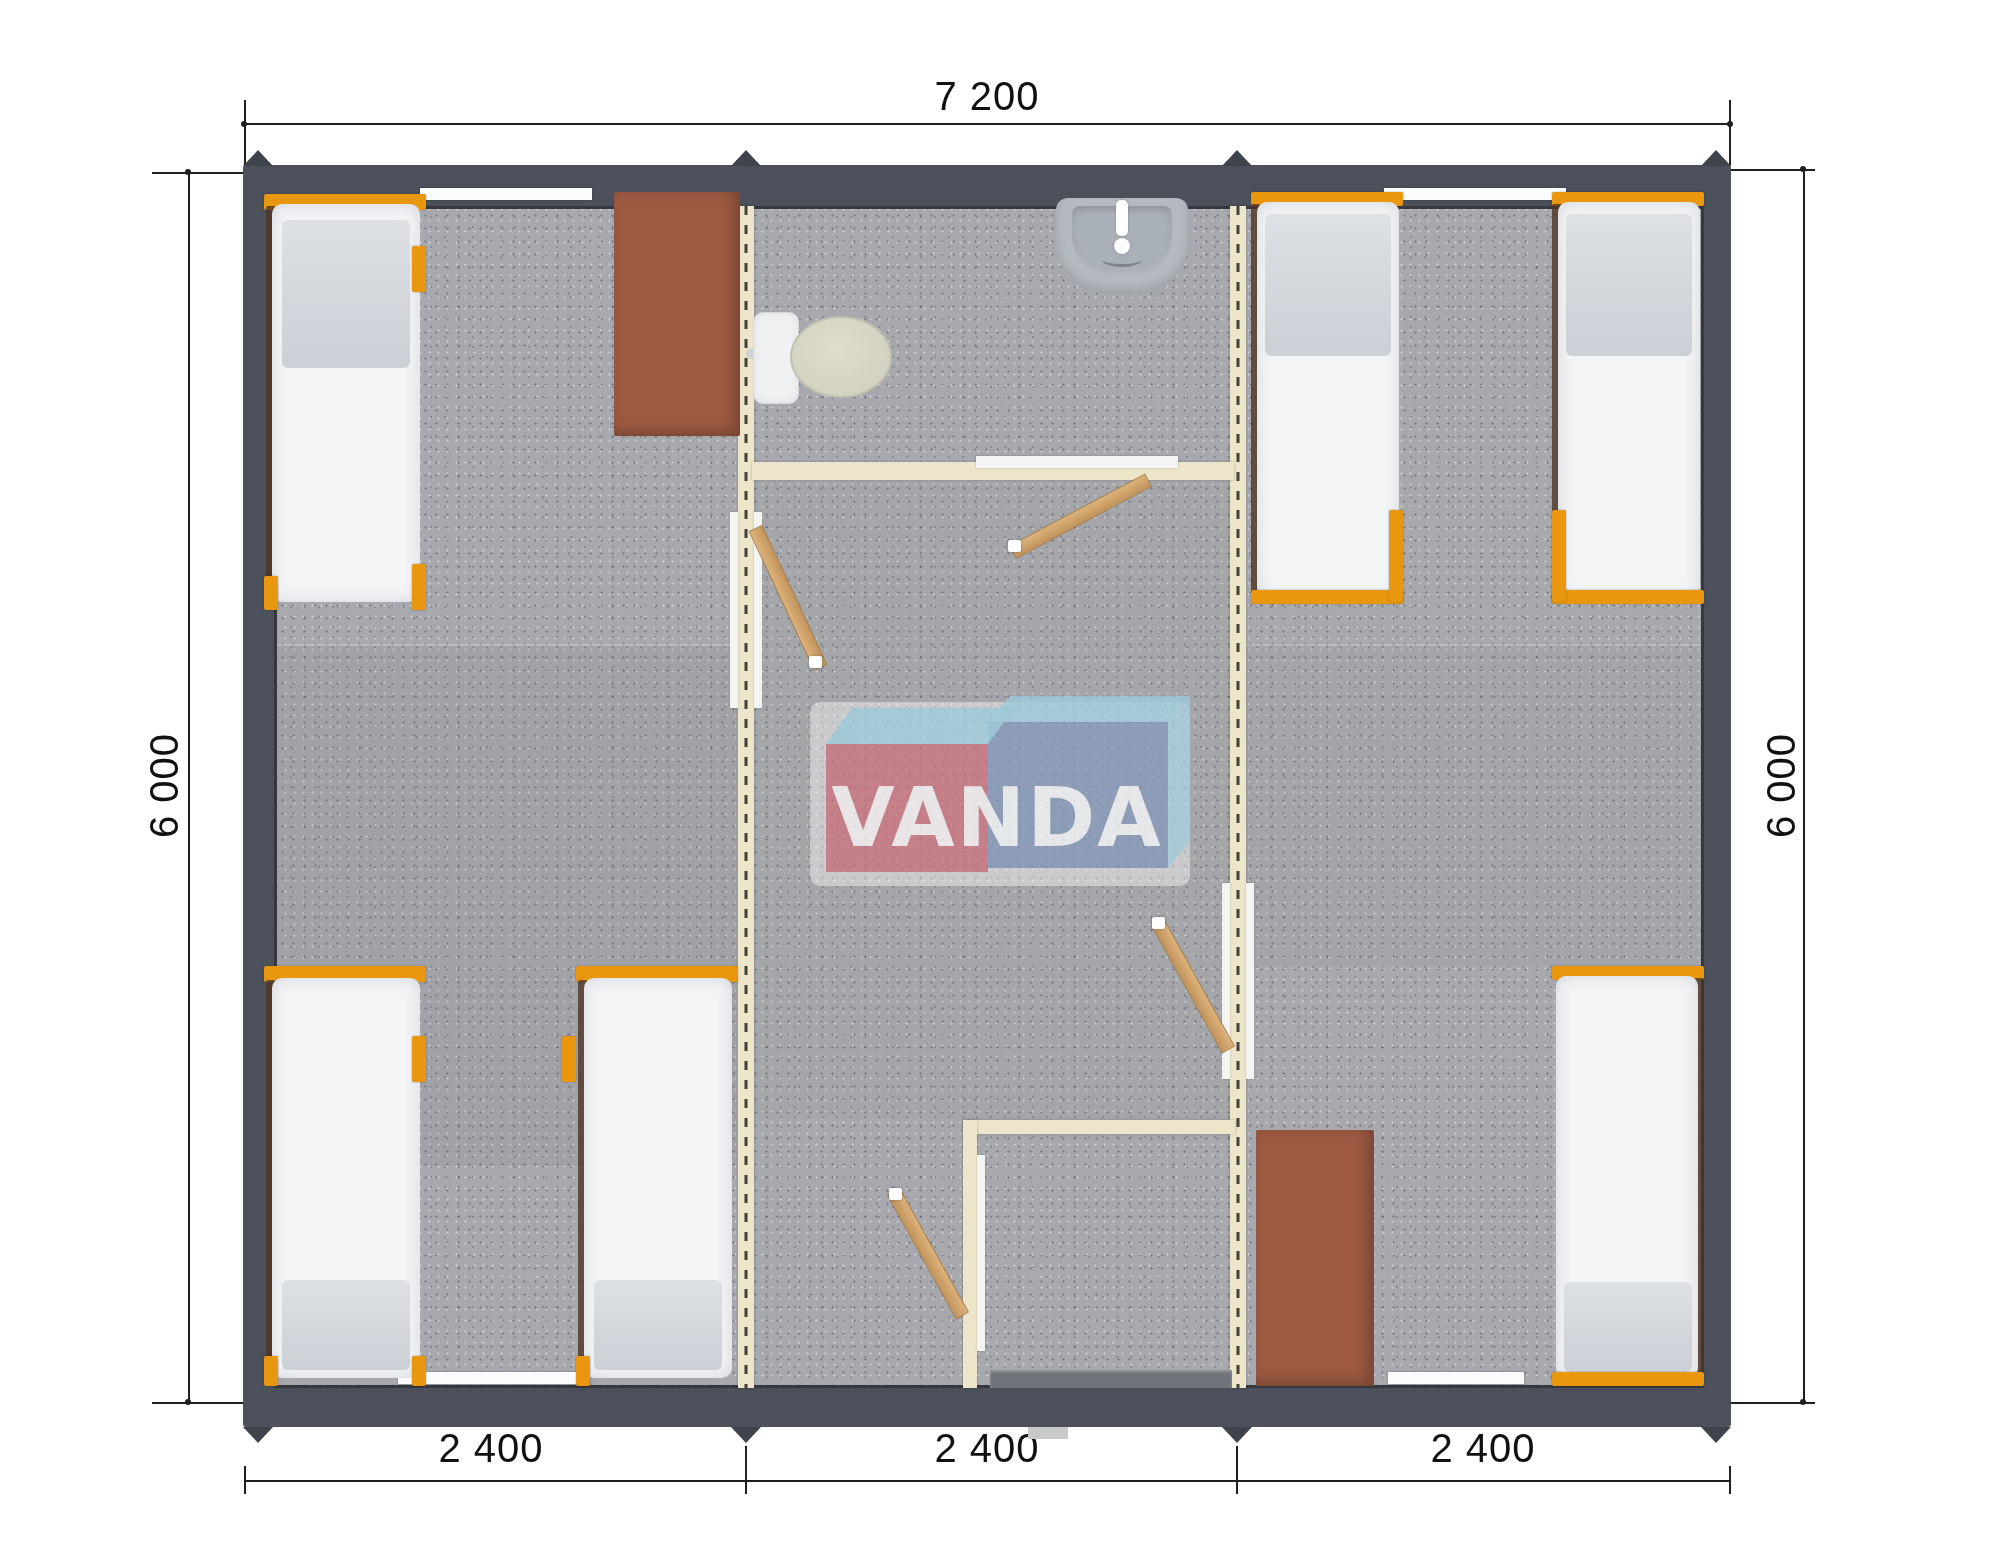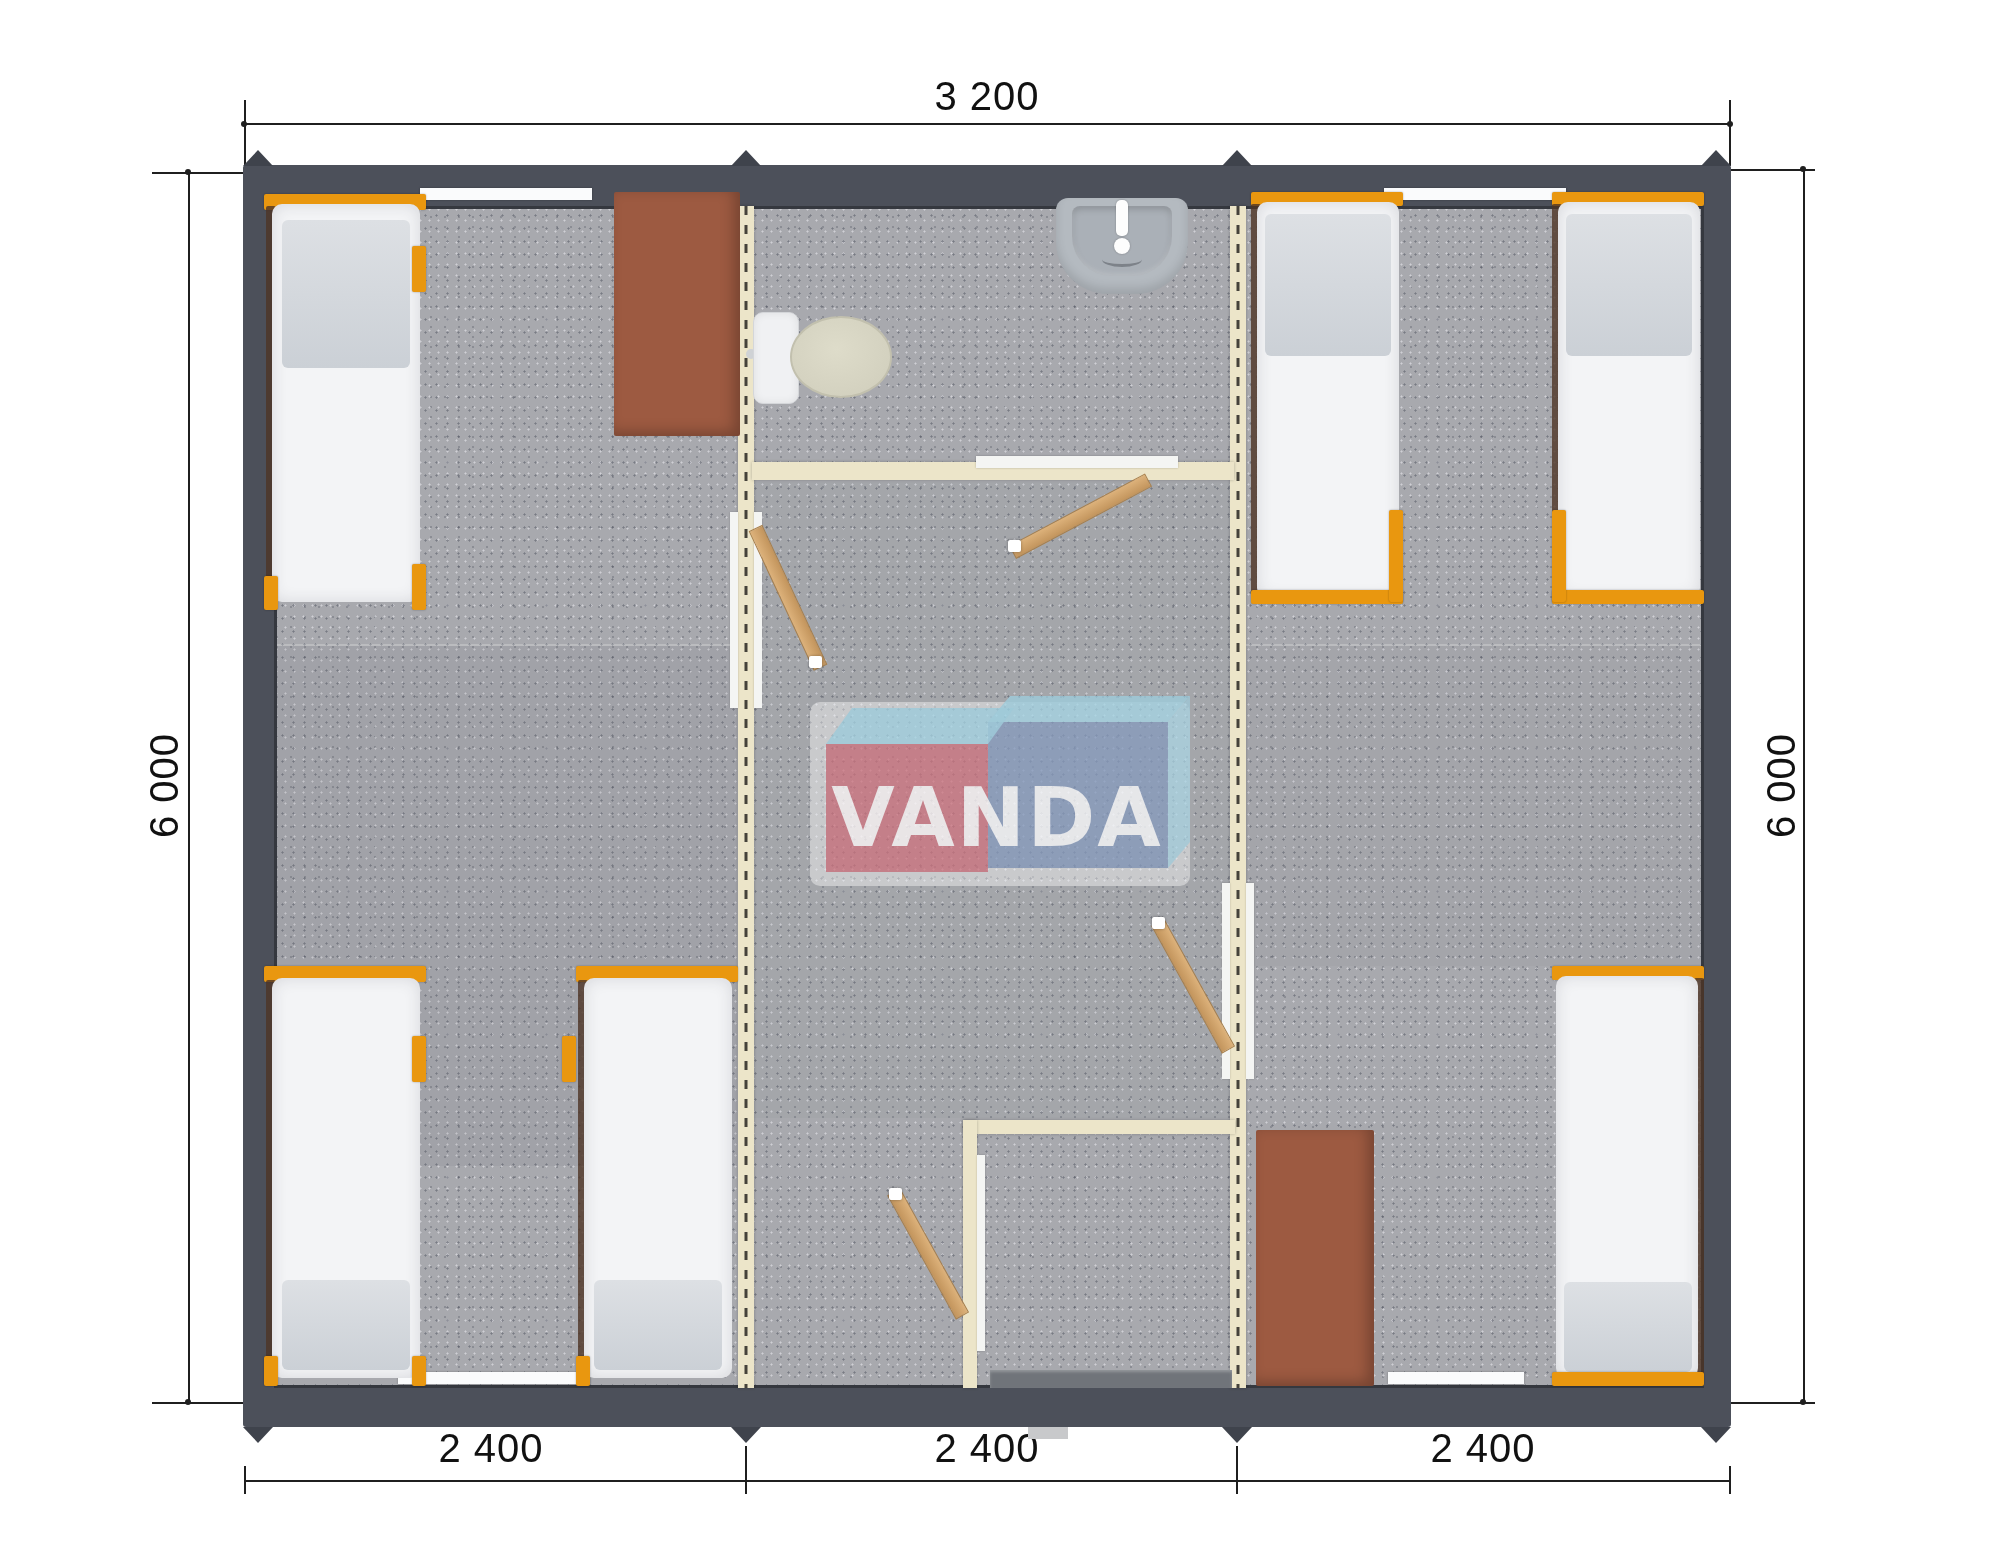--- a/index.html
+++ b/index.html
@@ -46,21 +46,21 @@
     clip-path:polygon(50% 0,0 100%,100% 100%);}
   .tab-down{position:absolute;width:30px;height:16px;background:#3f434c;
     clip-path:polygon(0 0,100% 0,50% 100%);}
   .seam{position:absolute;}
 </style>
 </head>
 <body>
 
 <div id="canvas">
 
-  <div class="dimlabel" style="left:887px;top:74px;width:200px;">3 200</div>
+  <div class="dimlabel" style="left:887px;top:74px;width:200px;">7 200</div>
   <div class="dimline" style="left:244px;top:123px;width:1487px;height:2px;"></div>
   <div class="dimdot" style="left:241px;top:121px;"></div>
   <div class="dimdot" style="left:1727px;top:121px;"></div>
   <div class="dimline" style="left:244px;top:100px;width:2px;height:66px;"></div>
   <div class="dimline" style="left:1729px;top:100px;width:2px;height:66px;"></div>
 
   <div class="dimlabel vert" style="left:64px;top:763px;width:200px;">6 000</div>
   <div class="dimline" style="left:188px;top:172px;width:2px;height:1231px;"></div>
   <div class="dimdot" style="left:185px;top:169px;"></div>
   <div class="dimdot" style="left:185px;top:1399px;"></div>

